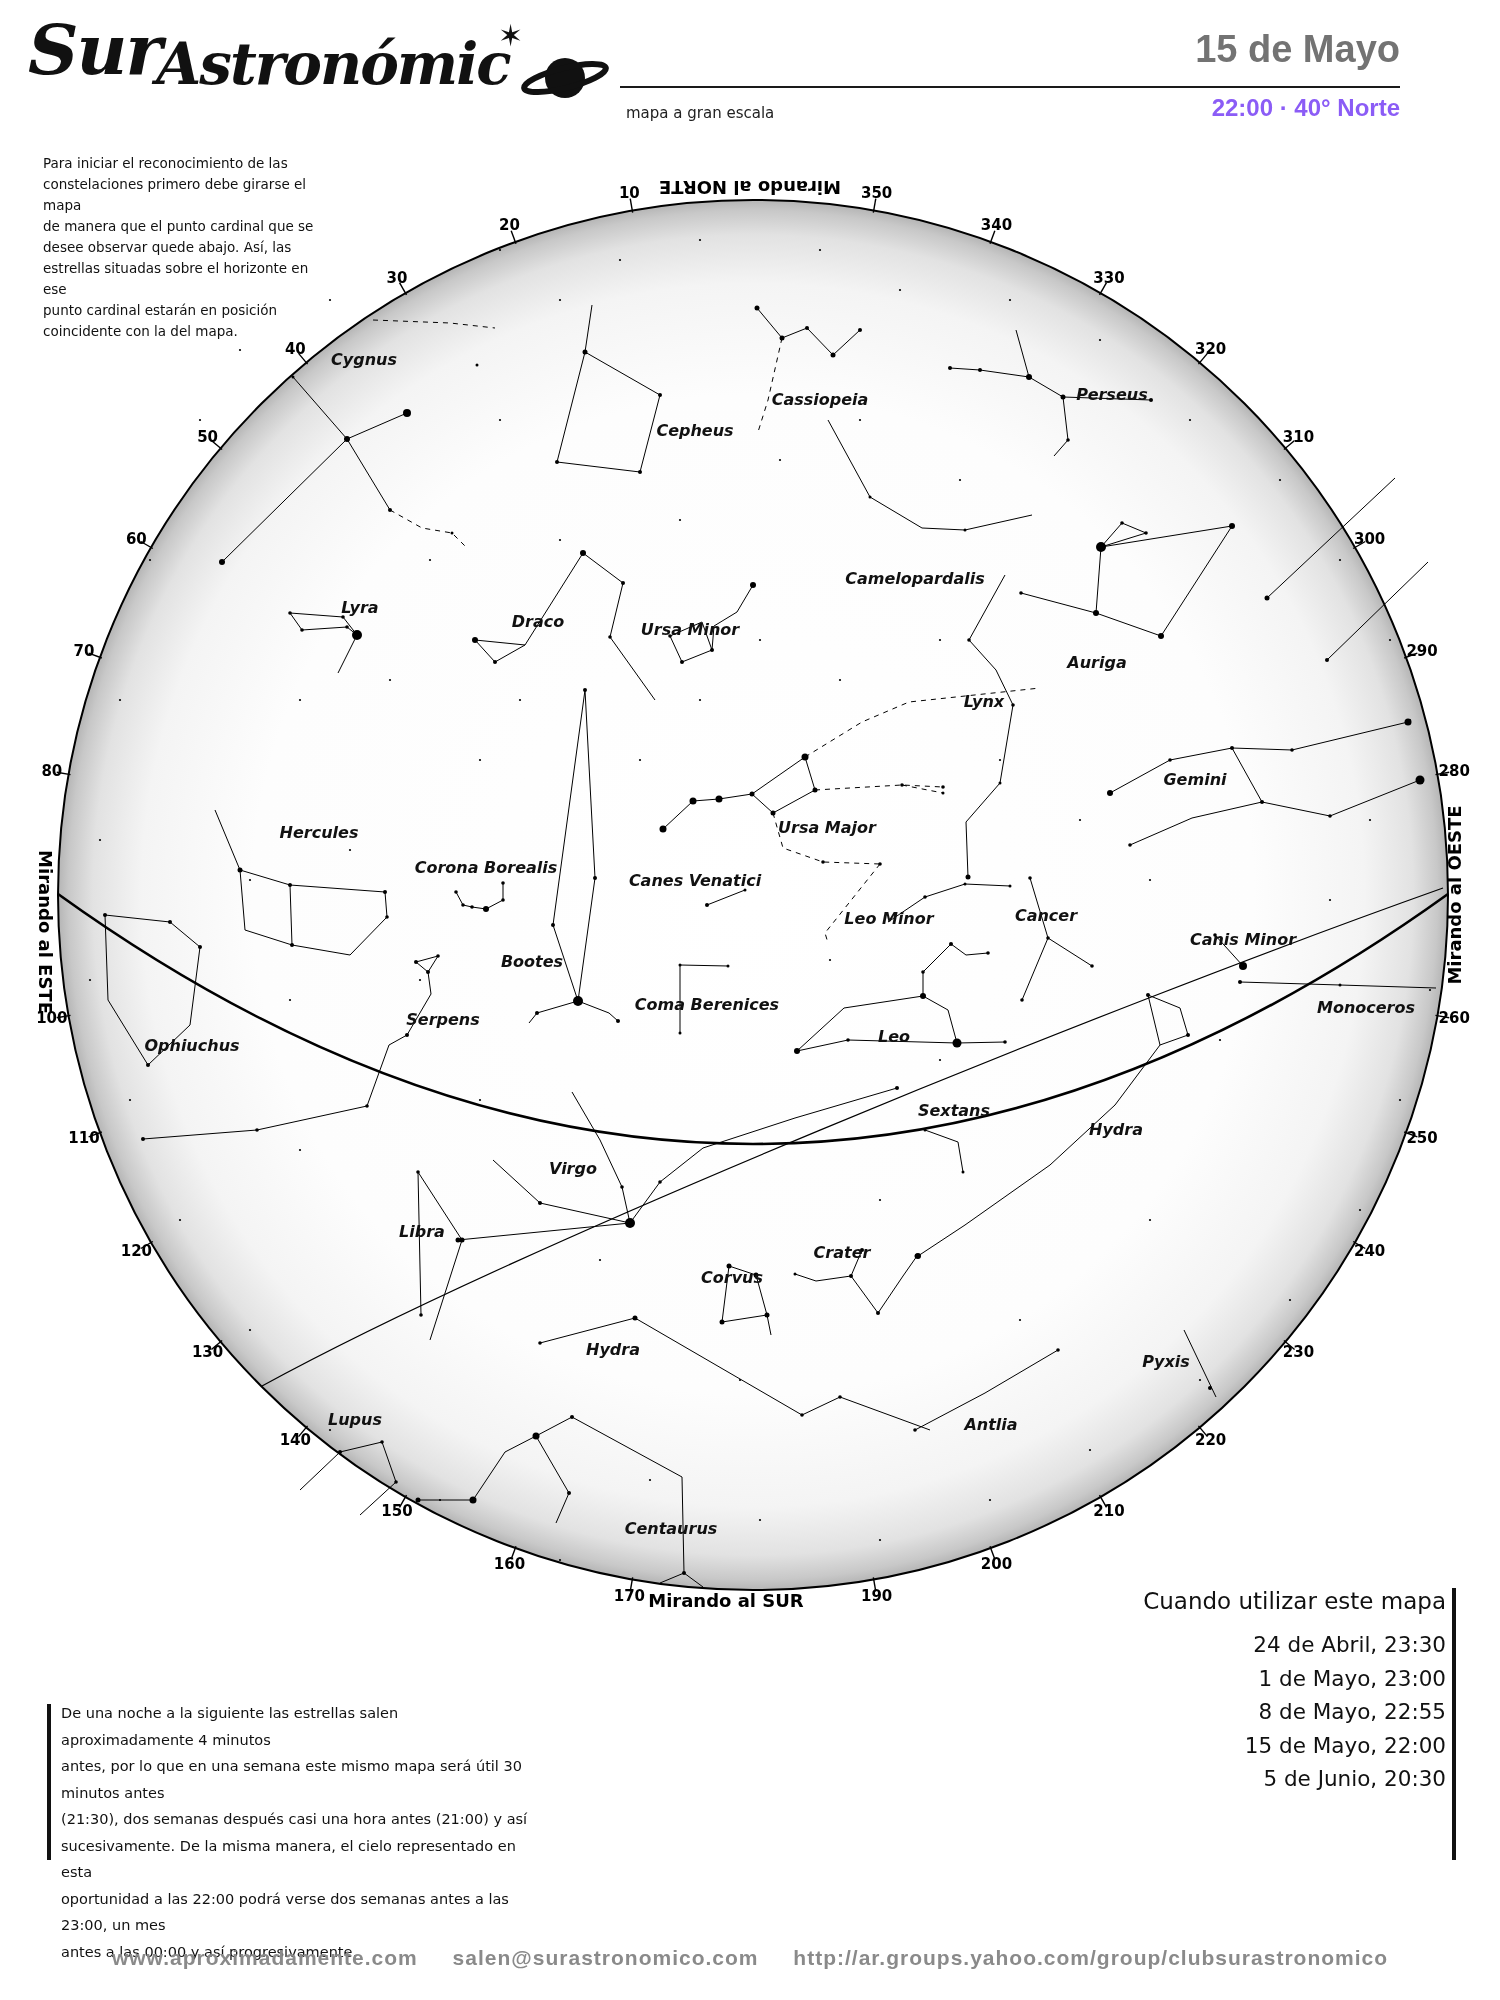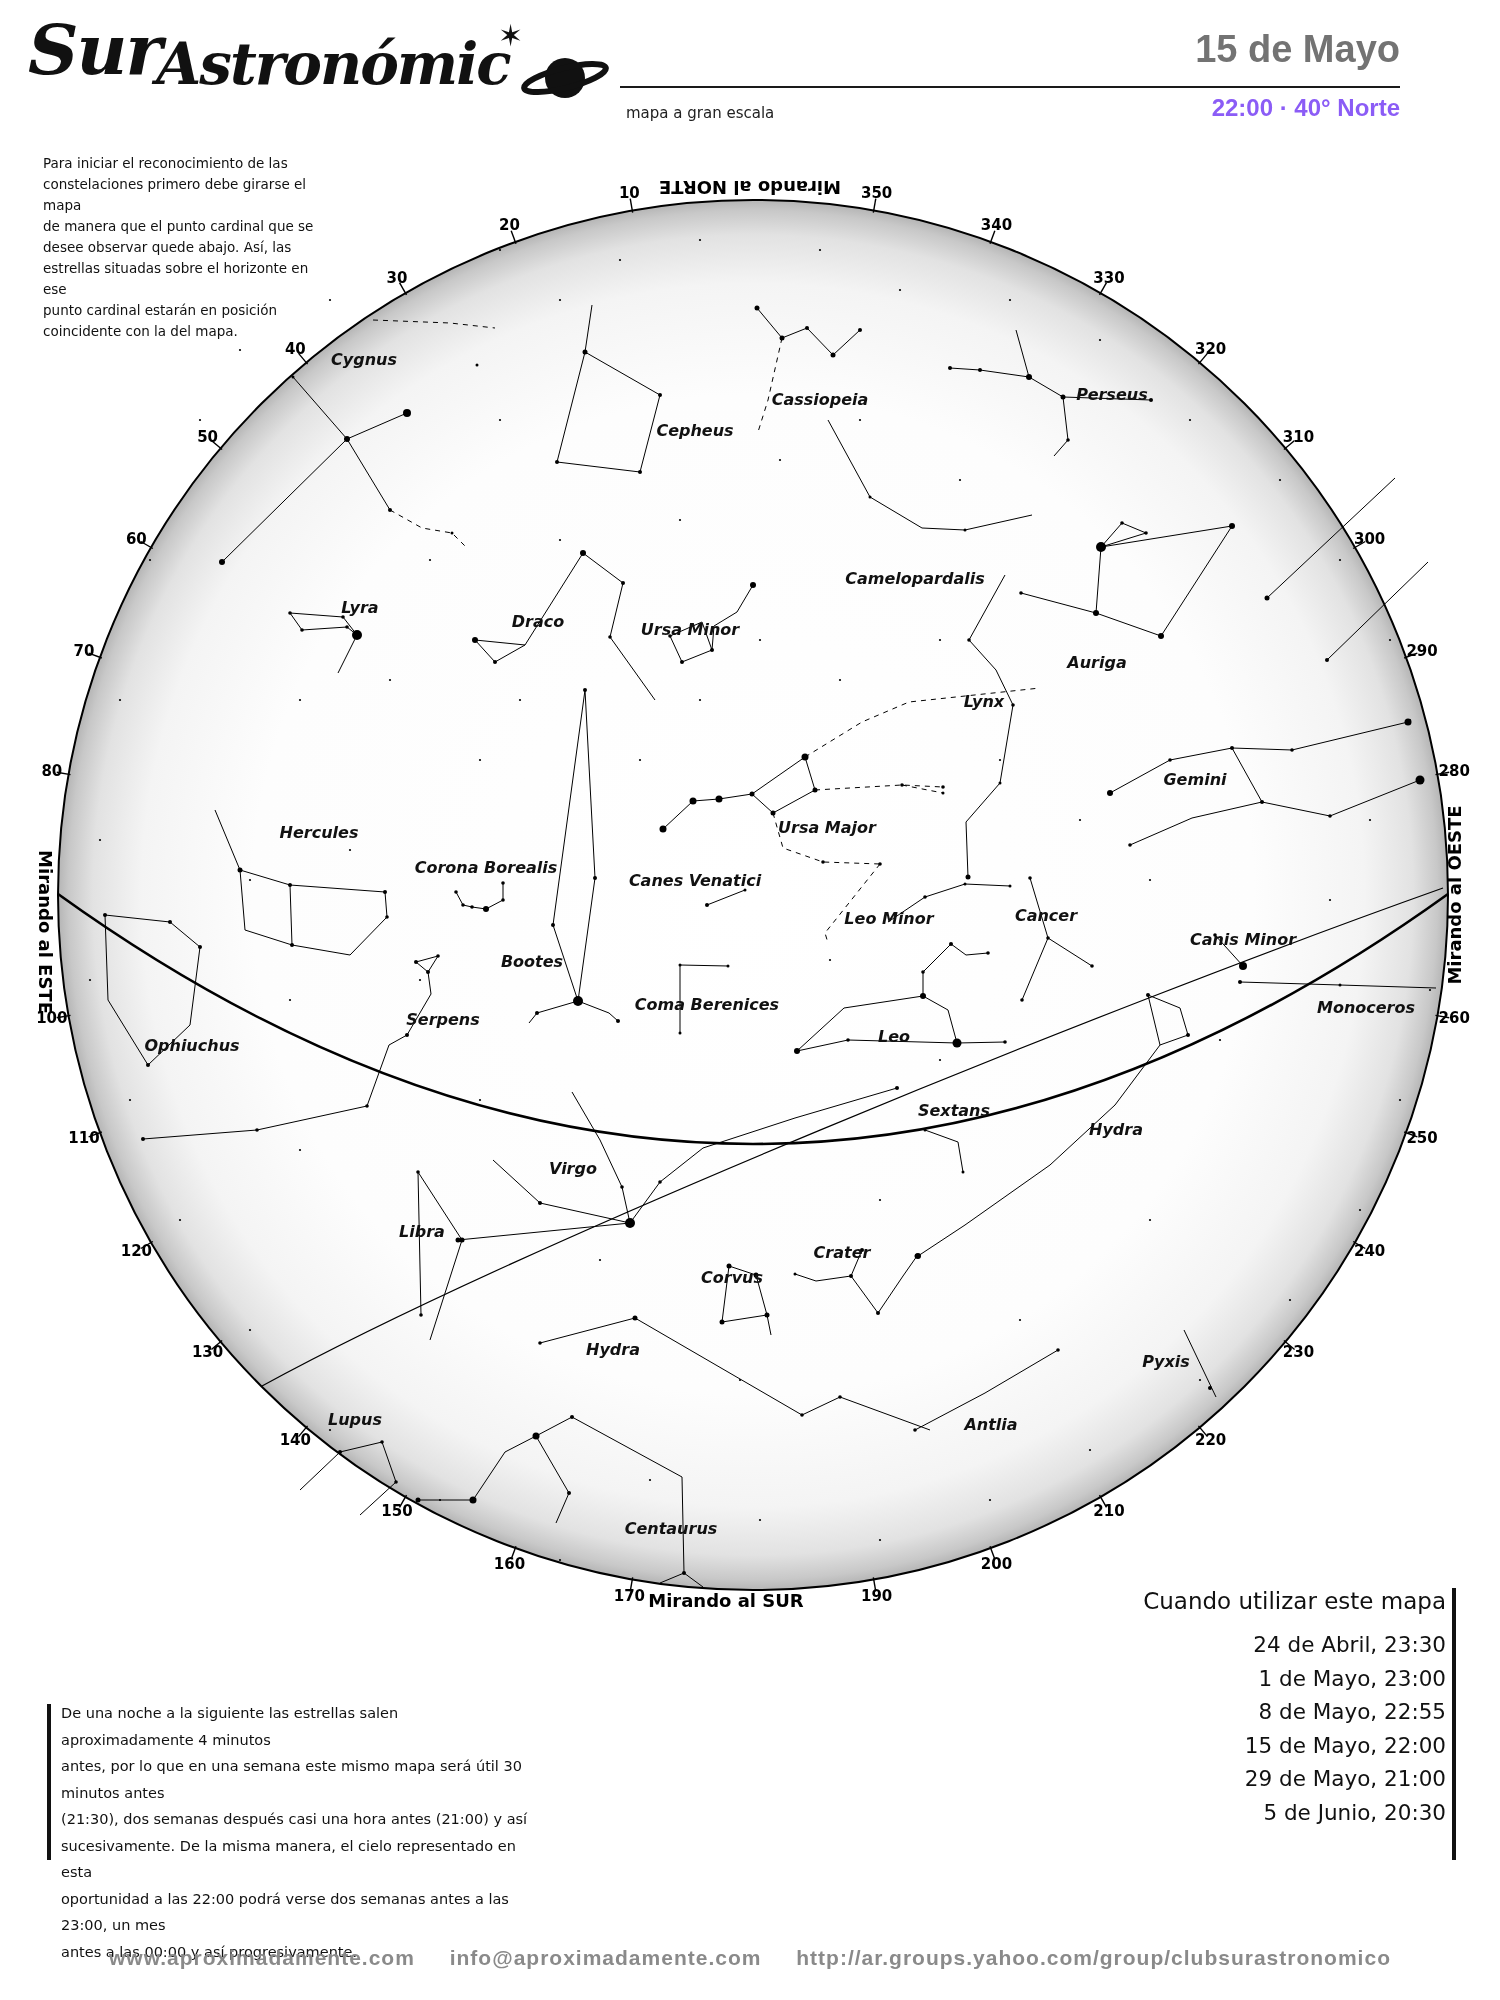--- a/index.html
+++ b/index.html
@@ -574,24 +574,23 @@
   </div>
 
   <div id="when-wrap">
     <div id="when-bar"></div>
     <div id="when-title">Cuando utilizar este mapa</div>
     <div id="when-list">
         <div class="when-item">24 de Abril, 23:30</div>
         <div class="when-item">1 de Mayo, 23:00</div>
         <div class="when-item">8 de Mayo, 22:55</div>
         <div class="when-item">15 de Mayo, 22:00</div>
-        <div class="when-item">29 de Mayo, 21:00</div>
         <div class="when-item">5 de Junio, 20:30</div>
       </div>
   </div>
 
   <div id="footer">
     <span>www.aproximadamente.com</span>
-    <span>info@aproximadamente.com</span>
+    <span>salen@surastronomico.com</span>
     <span>http://ar.groups.yahoo.com/group/clubsurastronomico</span>
   </div>
 
 </div>
 
 </body></html>

